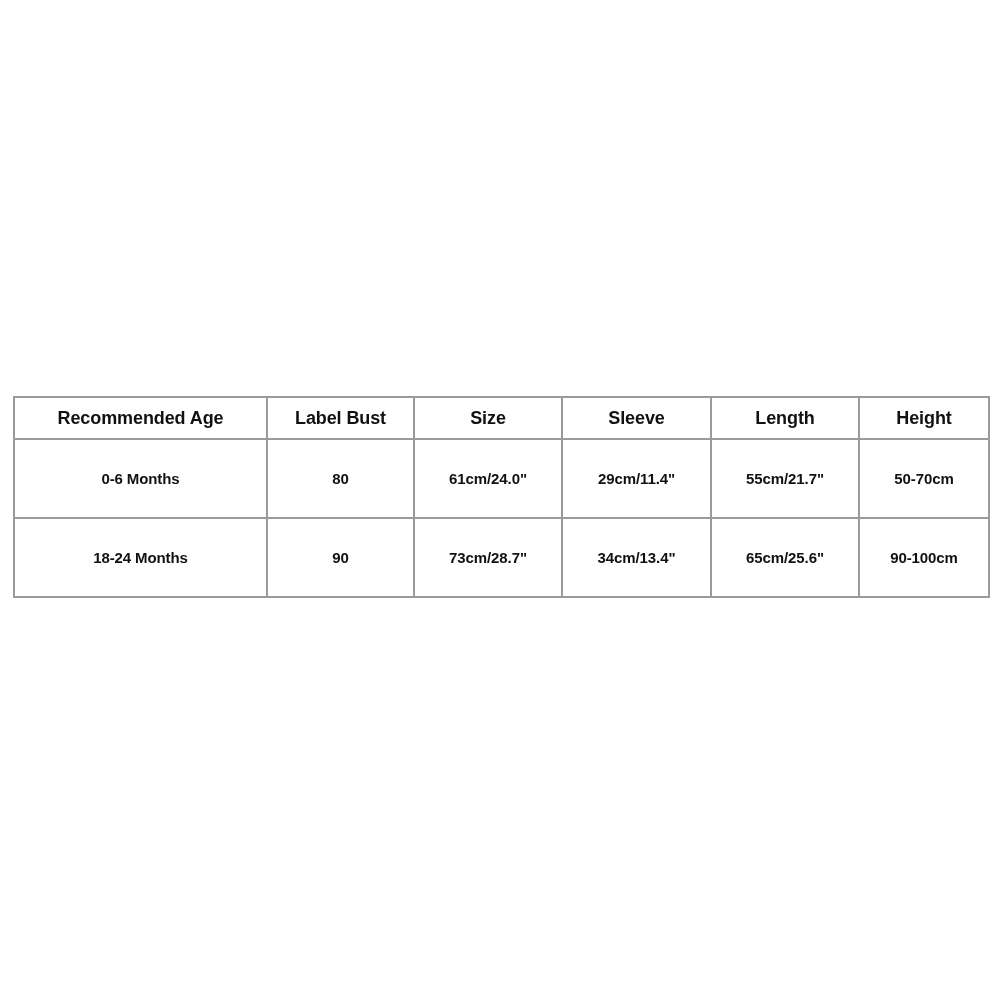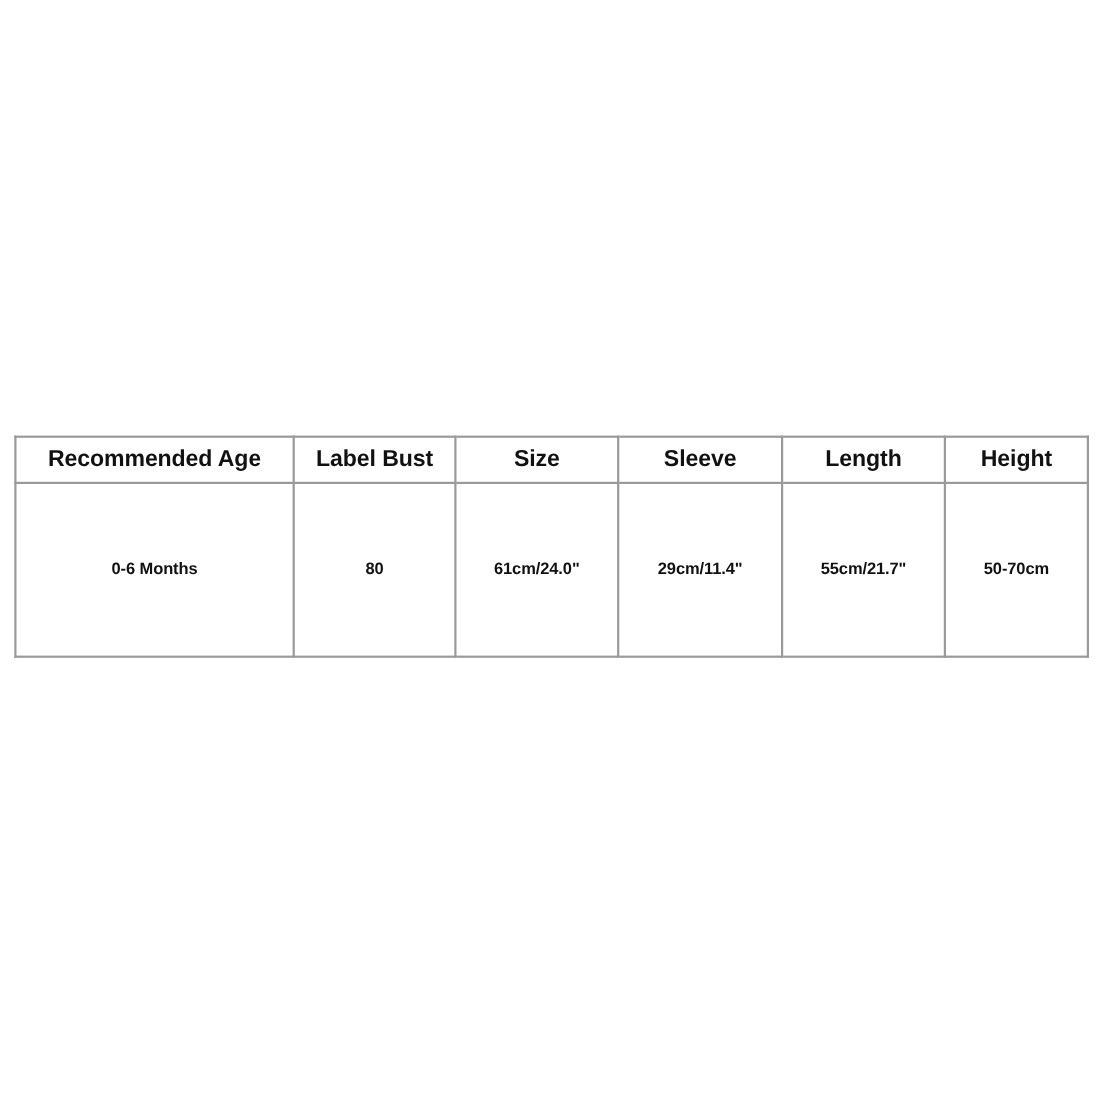--- a/index.html
+++ b/index.html
@@ -42,21 +42,21 @@
     font-size: 15px;
     letter-spacing: -0.1px;
     padding: 0;
     height: 40px;
     line-height: 40px;
     white-space: nowrap;
     background: #ffffff;
   }
 
   table.size-chart thead th {
-    font-size: 21px;
+    font-size: 18px;
   }
 
   
   col.c0 { width: 253px; }
   col.c1 { width: 147px; }
   col.c2 { width: 148px; }
   col.c3 { width: 149px; }
   col.c4 { width: 148px; }
   col.c5 { width: 130px; }
 </style>
@@ -85,15 +85,23 @@
     </thead>
     <tbody>
       <tr>
         <td>0-6 Months</td>
         <td>80</td>
         <td>61cm/24.0"</td>
         <td>29cm/11.4"</td>
         <td>55cm/21.7"</td>
         <td>50-70cm</td>
       </tr>
+      <tr>
+        <td>18-24 Months</td>
+        <td>90</td>
+        <td>73cm/28.7"</td>
+        <td>34cm/13.4"</td>
+        <td>65cm/25.6"</td>
+        <td>90-100cm</td>
+      </tr>
     </tbody>
   </table>
 </div>
 
 </body></html>

